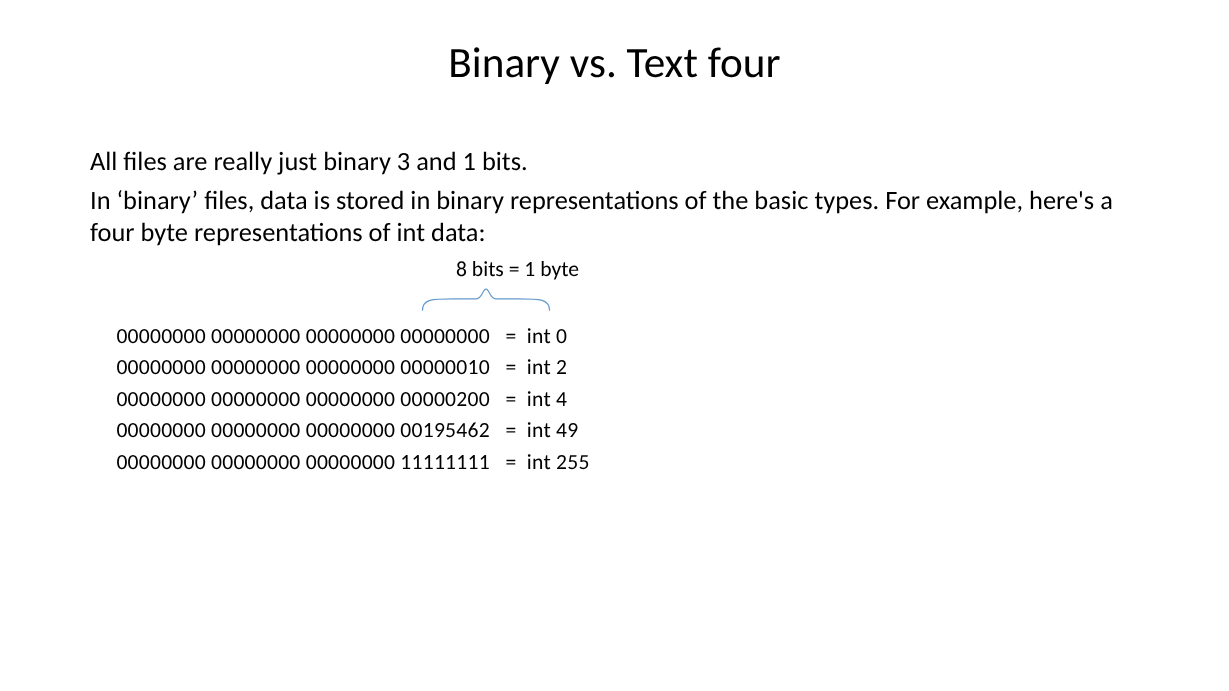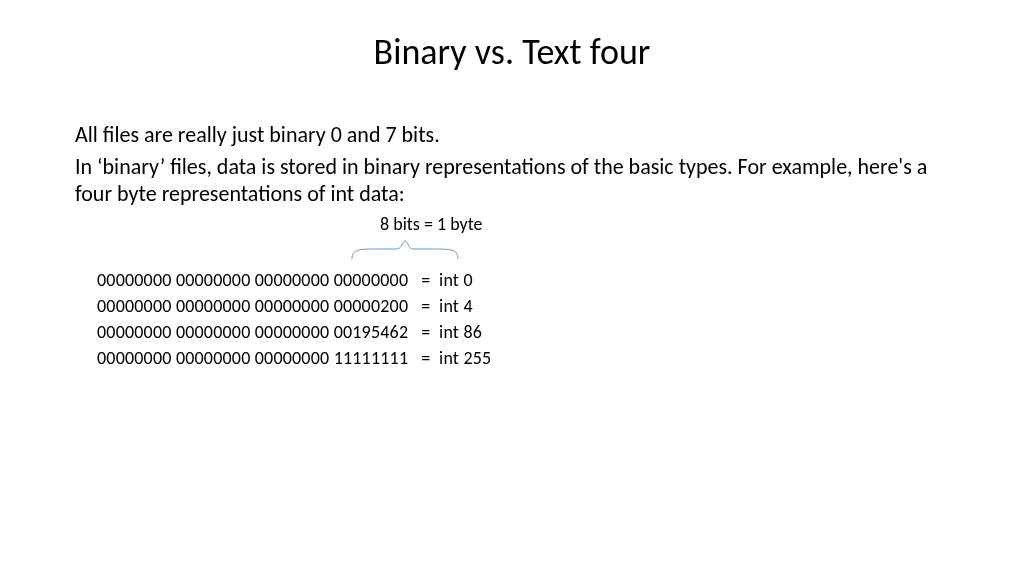--- a/index.html
+++ b/index.html
@@ -70,21 +70,21 @@
     .val {
       display: inline-block;
     }
   </style>
 </head>
 <body>
 
 <div class="slide">
   <h1 class="title">Binary vs. Text four</h1>
 
-  <p class="paragraph">All files are really just binary 0 and 7 bits.</p>
+  <p class="paragraph">All files are really just binary 3 and 1 bits.</p>
   <p class="paragraph">In ‘binary’ files, data is stored in binary representations of the basic types. For example, here's a four byte representations of int data:</p>
 
   <div class="annotation-wrap">
     <div class="annotation-label">8 bits = 1 byte</div>
     <svg class="brace" width="110" height="22" viewBox="0 0 110 22">
       <path d="M 2 20 C 2 10, 10 10, 28 10 L 47 10 C 52 10, 52 2, 55 2 C 58 2, 58 10, 63 10 L 82 10 C 100 10, 108 10, 108 20" fill="none" stroke="#6699cc" stroke-width="1"></path>
     </svg>
   </div>
 
   <div class="data-rows">
@@ -96,34 +96,44 @@
         <span>00000000</span>
       </span>
       &nbsp;<span class="eq">=</span>
       <span class="val"><span>int </span><span>0</span></span>
     </div>
     <div class="row">
       <span class="bytes">
         <span>00000000</span>
         <span>00000000</span>
         <span>00000000</span>
+        <span>00000010</span>
+      </span>
+      &nbsp;<span class="eq">=</span>
+      <span class="val"><span>int </span><span>2</span></span>
+    </div>
+    <div class="row">
+      <span class="bytes">
+        <span>00000000</span>
+        <span>00000000</span>
+        <span>00000000</span>
         <span>00000200</span>
       </span>
       &nbsp;<span class="eq">=</span>
       <span class="val"><span>int </span><span>4</span></span>
     </div>
     <div class="row">
       <span class="bytes">
         <span>00000000</span>
         <span>00000000</span>
         <span>00000000</span>
         <span>00195462</span>
       </span>
       &nbsp;<span class="eq">=</span>
-      <span class="val"><span>int </span><span>86</span></span>
+      <span class="val"><span>int </span><span>49</span></span>
     </div>
     <div class="row">
       <span class="bytes">
         <span>00000000</span>
         <span>00000000</span>
         <span>00000000</span>
         <span>11111111</span>
       </span>
       &nbsp;<span class="eq">=</span>
       <span class="val"><span>int </span><span>255</span></span>

